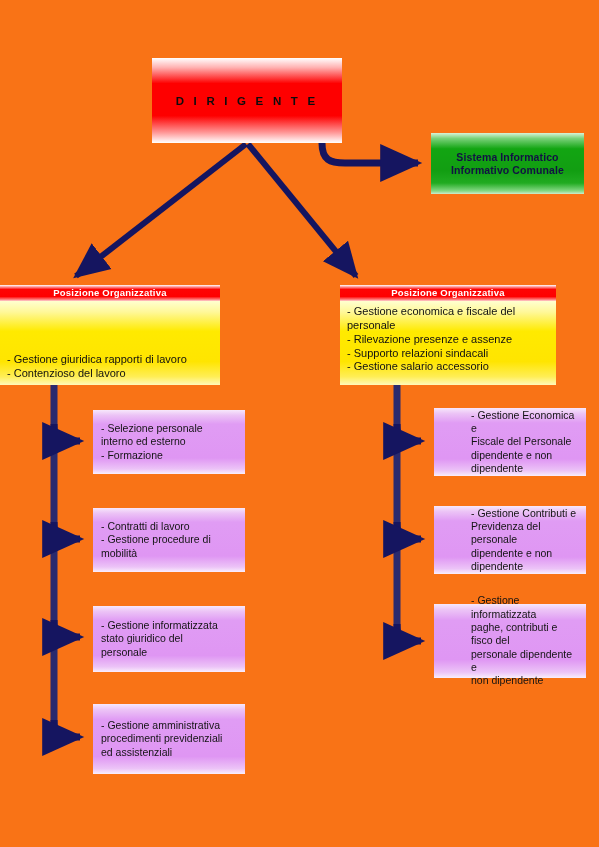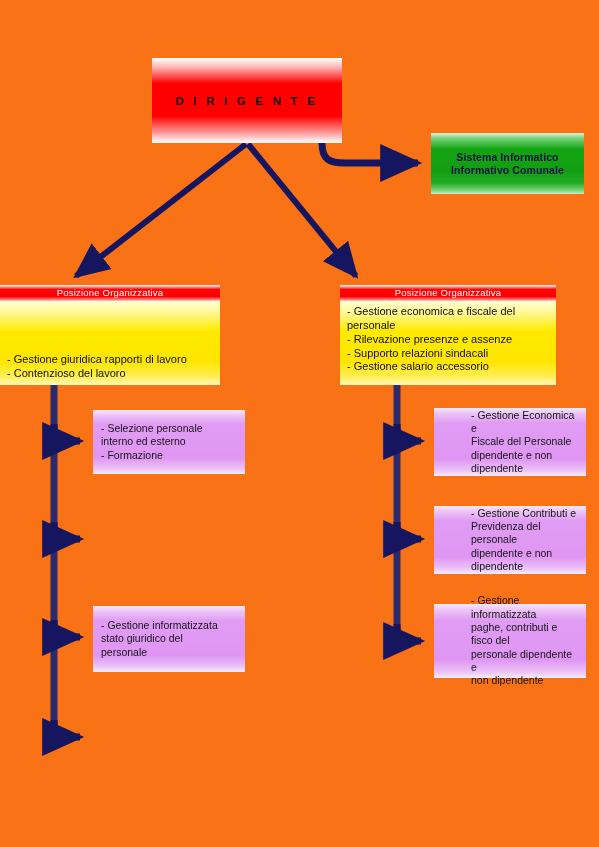--- a/index.html
+++ b/index.html
@@ -107,21 +107,21 @@
         #fe0404 28%,
         #fe0000 72%,
         #ff8686 92%,
         #ffd4d4 100%);
     display: flex;
     align-items: center;
     justify-content: center;
   }
   .po-header-label {
     font-size: 9.5px;
-    font-weight: normal;
+    font-weight: bold;
     color: #ffffff;
     letter-spacing: 0.2px;
     line-height: 1;
   }
   .po-body {
     flex: 1 1 auto;
     background: linear-gradient(to bottom,
         #ffffd0 0%,
         #fff89a 13%,
         #ffea00 36%,
@@ -264,24 +264,34 @@
 - Supporto relazioni sindacali
 - Gestione salario accessorio</div>
     </div>
   </div>
 
   <div class="node task-box col-left t-l1">
     <div class="task-line">- Selezione personale
 interno ed esterno
 - Formazione</div>
   </div>
+  <div class="node task-box col-left t-l2">
+    <div class="task-line">- Contratti di lavoro
+- Gestione procedure di
+mobilità</div>
+  </div>
   <div class="node task-box col-left t-l3">
     <div class="task-line">- Gestione informatizzata
 stato giuridico del
 personale</div>
+  </div>
+  <div class="node task-box col-left t-l4">
+    <div class="task-line">- Gestione amministrativa
+procedimenti previdenziali
+ed assistenziali</div>
   </div>
 
   <div class="node task-box col-right t-r1">
     <div class="task-line">- Gestione Economica e
 Fiscale del Personale
 dipendente e non
 dipendente</div>
   </div>
   <div class="node task-box col-right t-r2">
     <div class="task-line">- Gestione Contributi e

